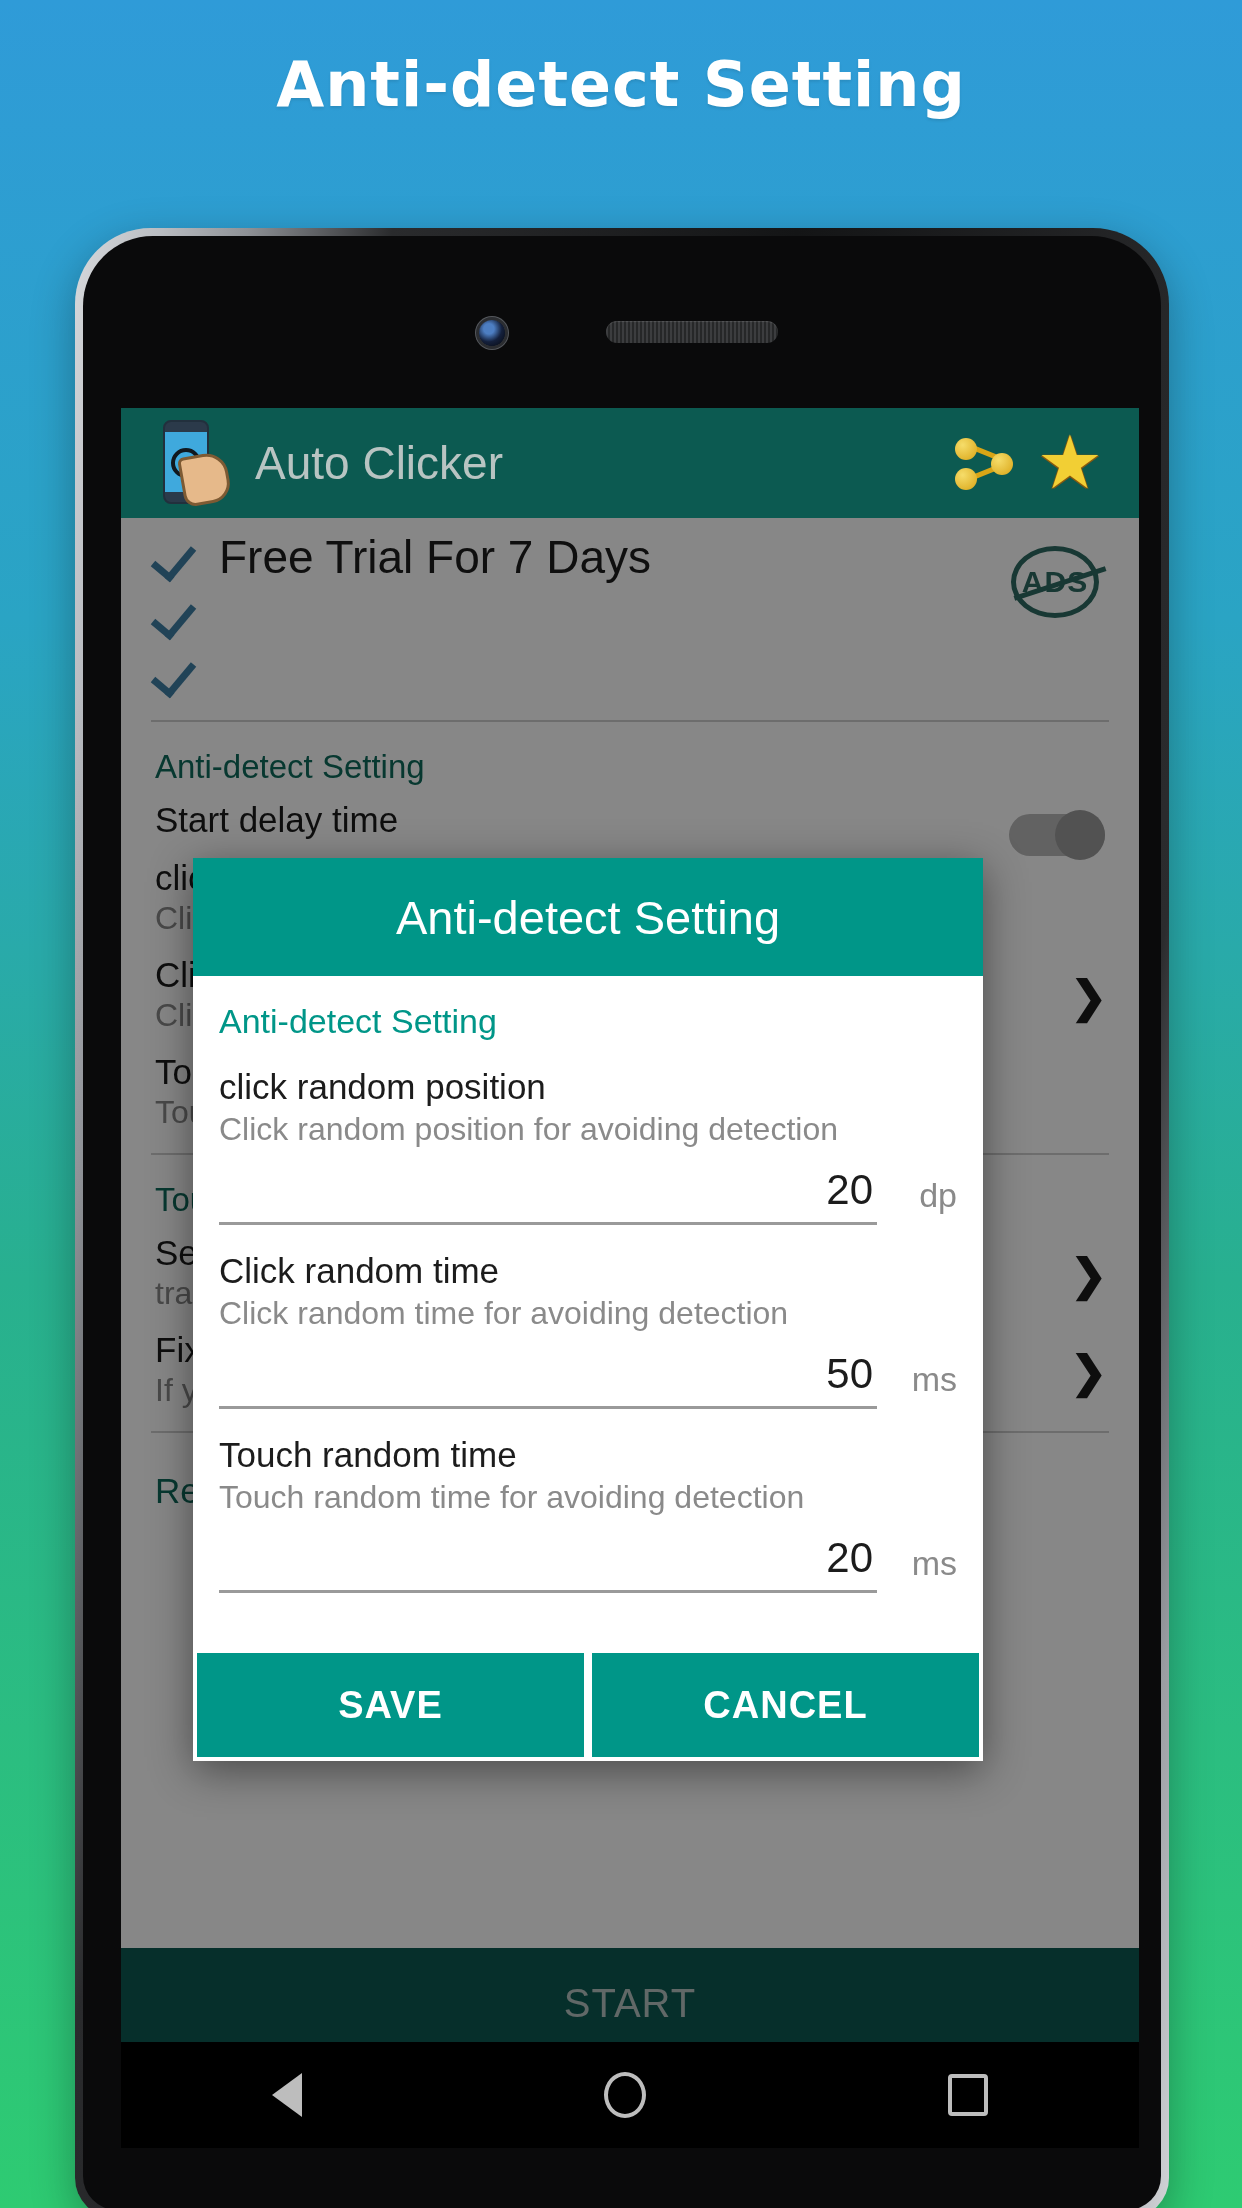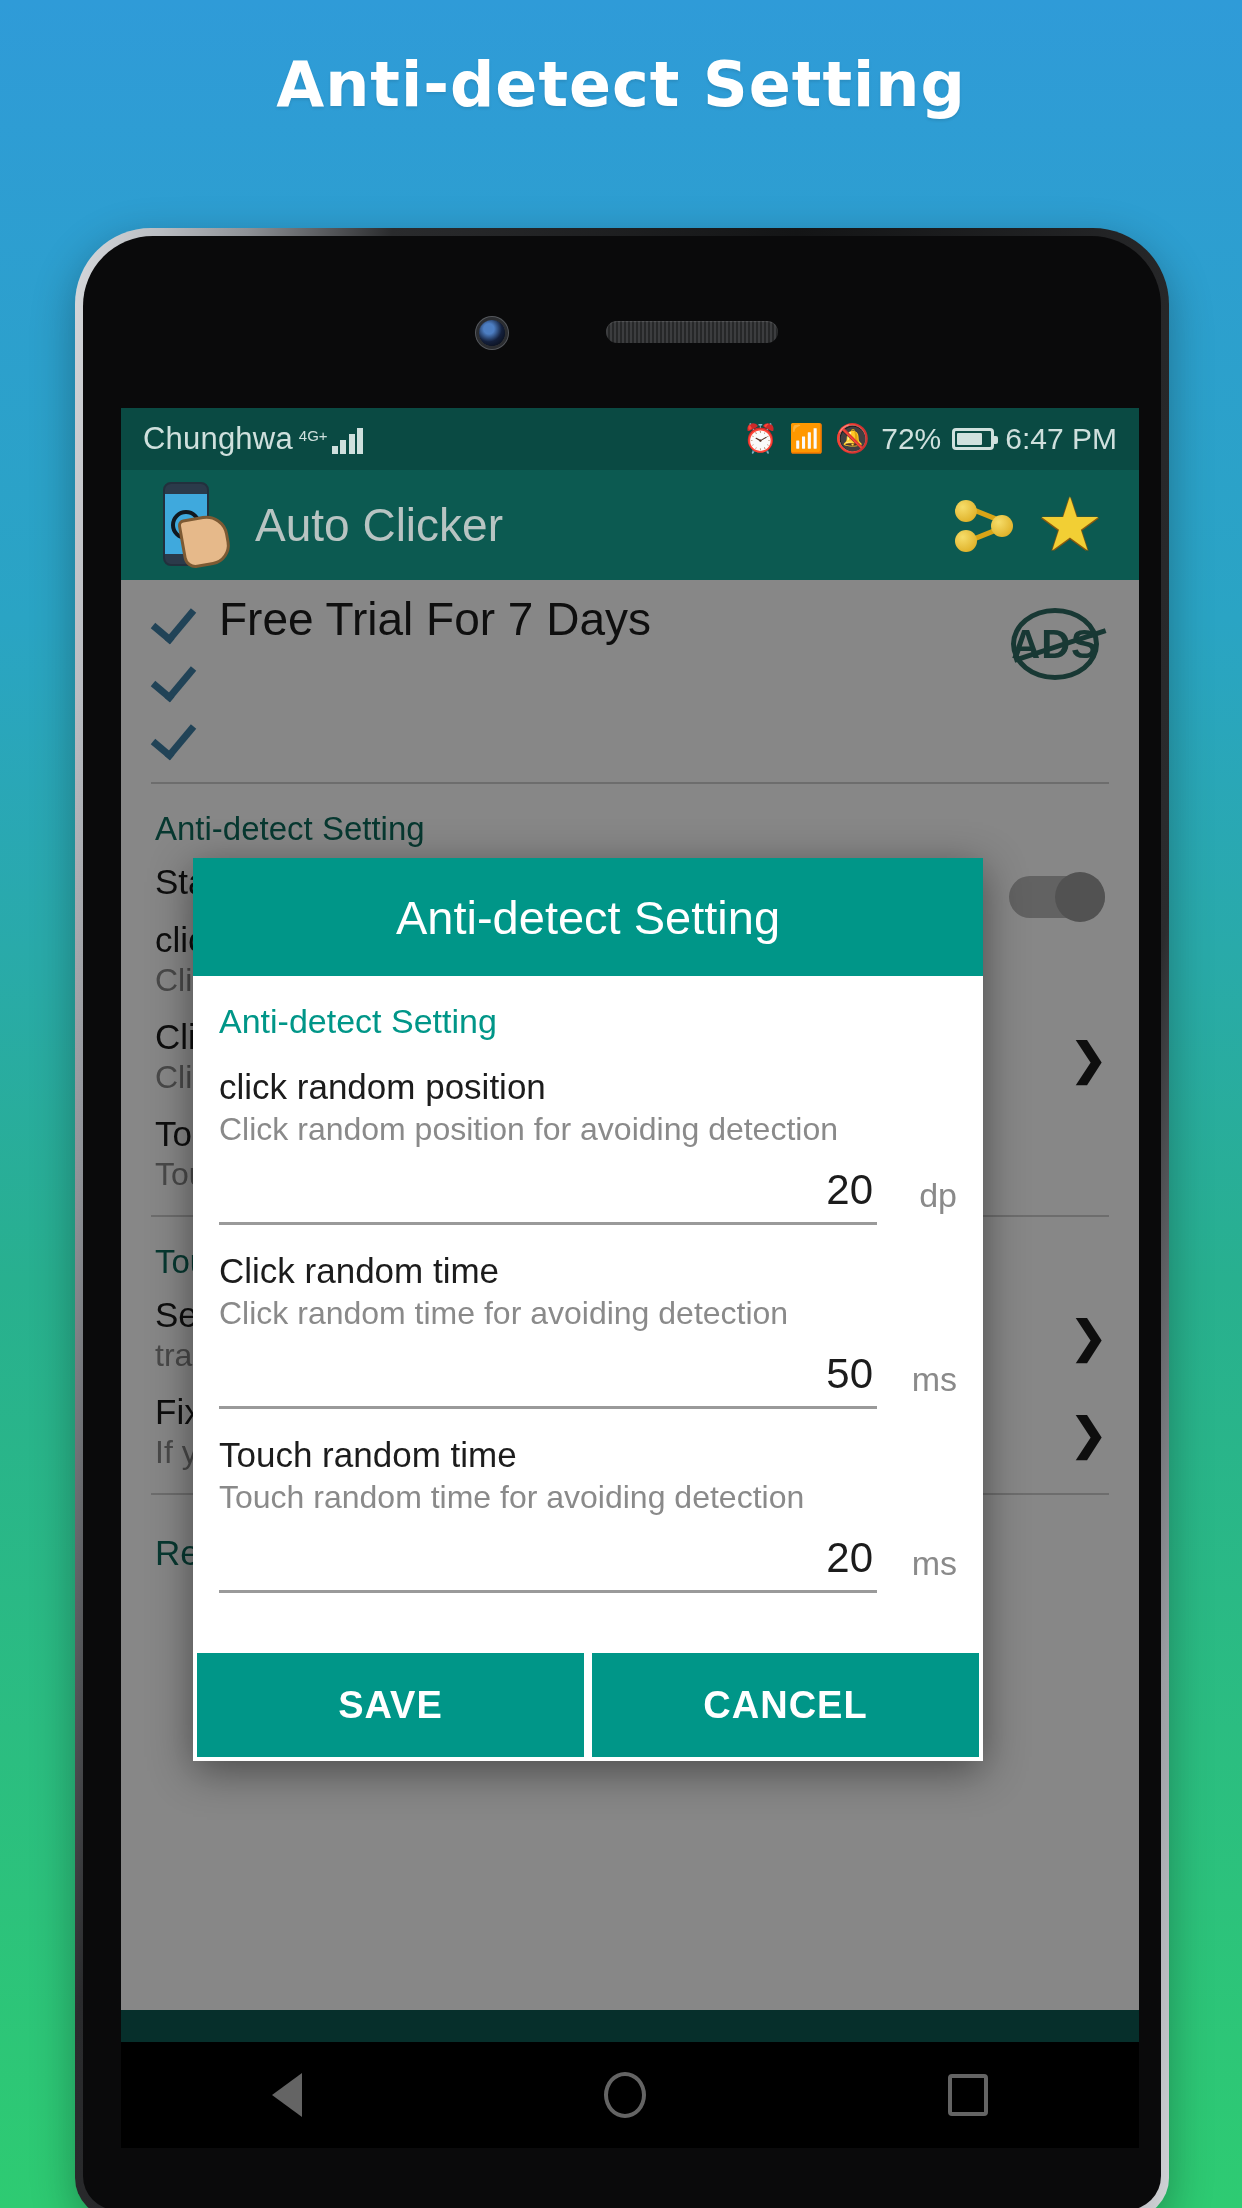--- a/index.html
+++ b/index.html
@@ -120,21 +120,21 @@
   }
   .check::before{
     content:""; position:absolute; left:6px; top:2px; width:18px; height:34px;
     border-right:7px solid #3f7fa5; border-bottom:7px solid #3f7fa5;
     transform:rotate(40deg);
   }
   .promo-row span { font-size:46px; color:#1d1d1d; }
   .ads-badge {
     position:absolute; right:40px; top:28px; width:88px; height:72px;
     border:5px solid #2f6b62; border-radius:50%;
-    color:#2f6b62; font-size:40px; font-weight:bold;
+    color:#2f6b62; font-size:30px; font-weight:bold;
     display:flex; align-items:center; justify-content:center; letter-spacing:1px;
   }
   .ads-badge::after{content:"";position:absolute;left:-4px;top:30px;width:96px;height:5px;background:#2f6b62;transform:rotate(-18deg);}
 
   .divider { height:2px; background:#cfcfcf; margin:12px 30px; }
   .section-head { color:#0f6b5c; font-size:33px; padding:14px 34px 6px; }
 
   .opt { padding:8px 34px 10px; position:relative; }
   .opt .t { font-size:35px; color:#1c1c1c; }
   .opt .s { font-size:32px; color:#8a8a8a; margin-top:2px; }
@@ -203,42 +203,20 @@
   <span>Anti-detect Setting</span>
 </div>
 
 <div class="device">
   <div class="device-inner">
     <div class="front-camera"></div>
     <div class="earpiece"></div>
 
     <div class="screen">
 
-      <div class="statusbar">
-        <div class="sb-left">
-          <span class="carrier">Chunghwa</span>
-          <span class="net-tag">4G+</span>
-          <span class="bars">
-              <i></i>
-              <i></i>
-              <i></i>
-              <i></i>
-            </span>
-        </div>
-        <div class="sb-right">
-          <span class="sb-icon">⏰</span>
-          <span class="sb-icon">📶</span>
-          <span class="sb-icon">🔕</span>
-          <span>72%</span>
-          <span class="batt">
-              <i></i>
-            </span>
-          <span>6:47 PM</span>
-        </div>
-      </div>
 
       <div class="appbar">
         <div class="app-logo">
           <span class="phone-body"></span>
             <span class="ring"></span>
             <span class="hand"></span>
         </div>
         <div class="app-title">Auto Clicker</div>
         <div class="share-icon">
           <b class="e1"></b>

